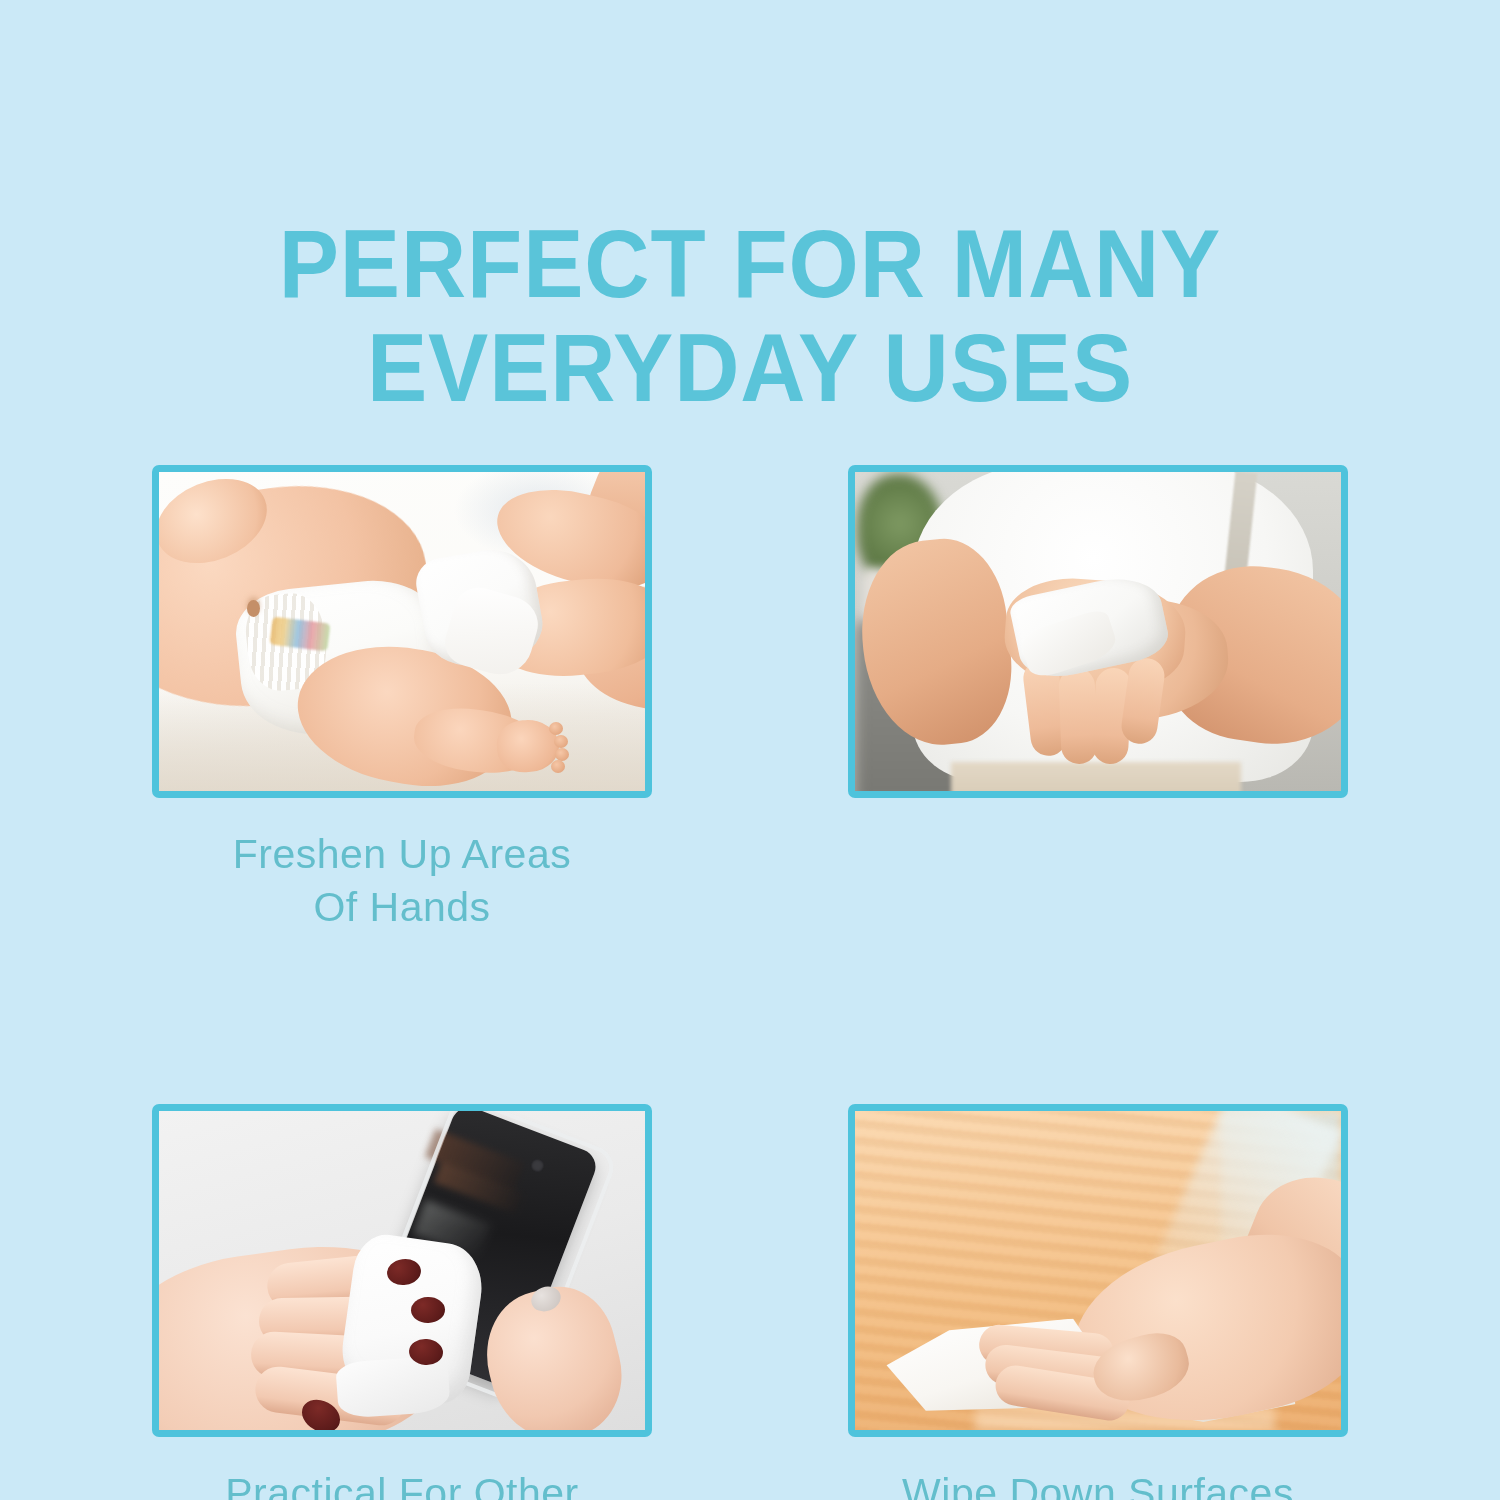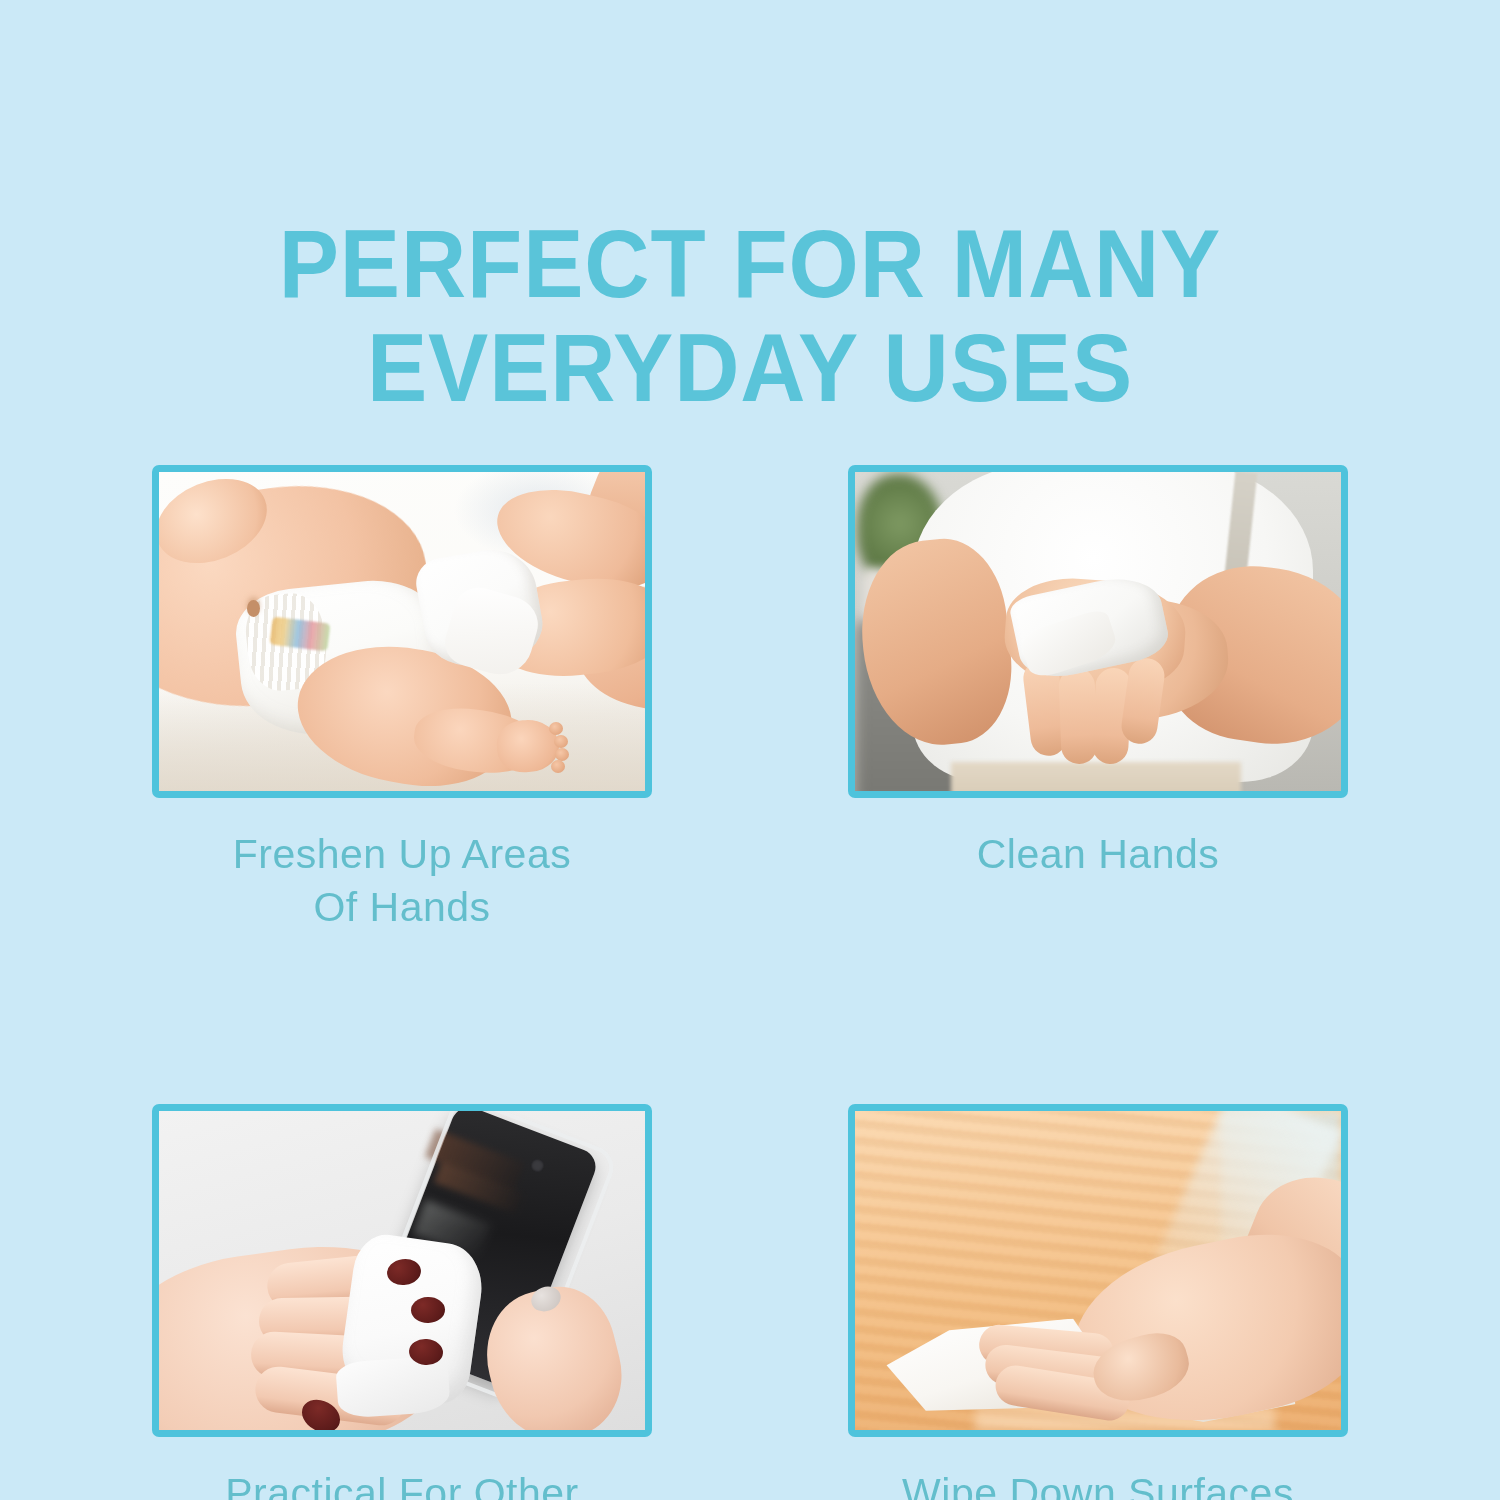--- a/index.html
+++ b/index.html
@@ -495,23 +495,20 @@
           <div class="hand-back"></div>
           <div class="hand-front"></div>
           <div class="finger f1"></div>
           <div class="finger f2"></div>
           <div class="finger f3"></div>
           <div class="finger f4"></div>
           <div class="wipe"></div>
           <div class="wipe-fold"></div>
         </div>
       </div>
-      <div class="caption">
-        <span class="cap-line">Clean Hands</span>
-      </div>
     </div>
 
     <div class="cell row2">
       <div class="photo-frame">
         <div class="photo p3">
           <div class="phone"></div>
           <div class="screen-glare1"></div>
           <div class="screen-glare2"></div>
           <div class="screen-glare3"></div>
           <div class="camera"></div>

